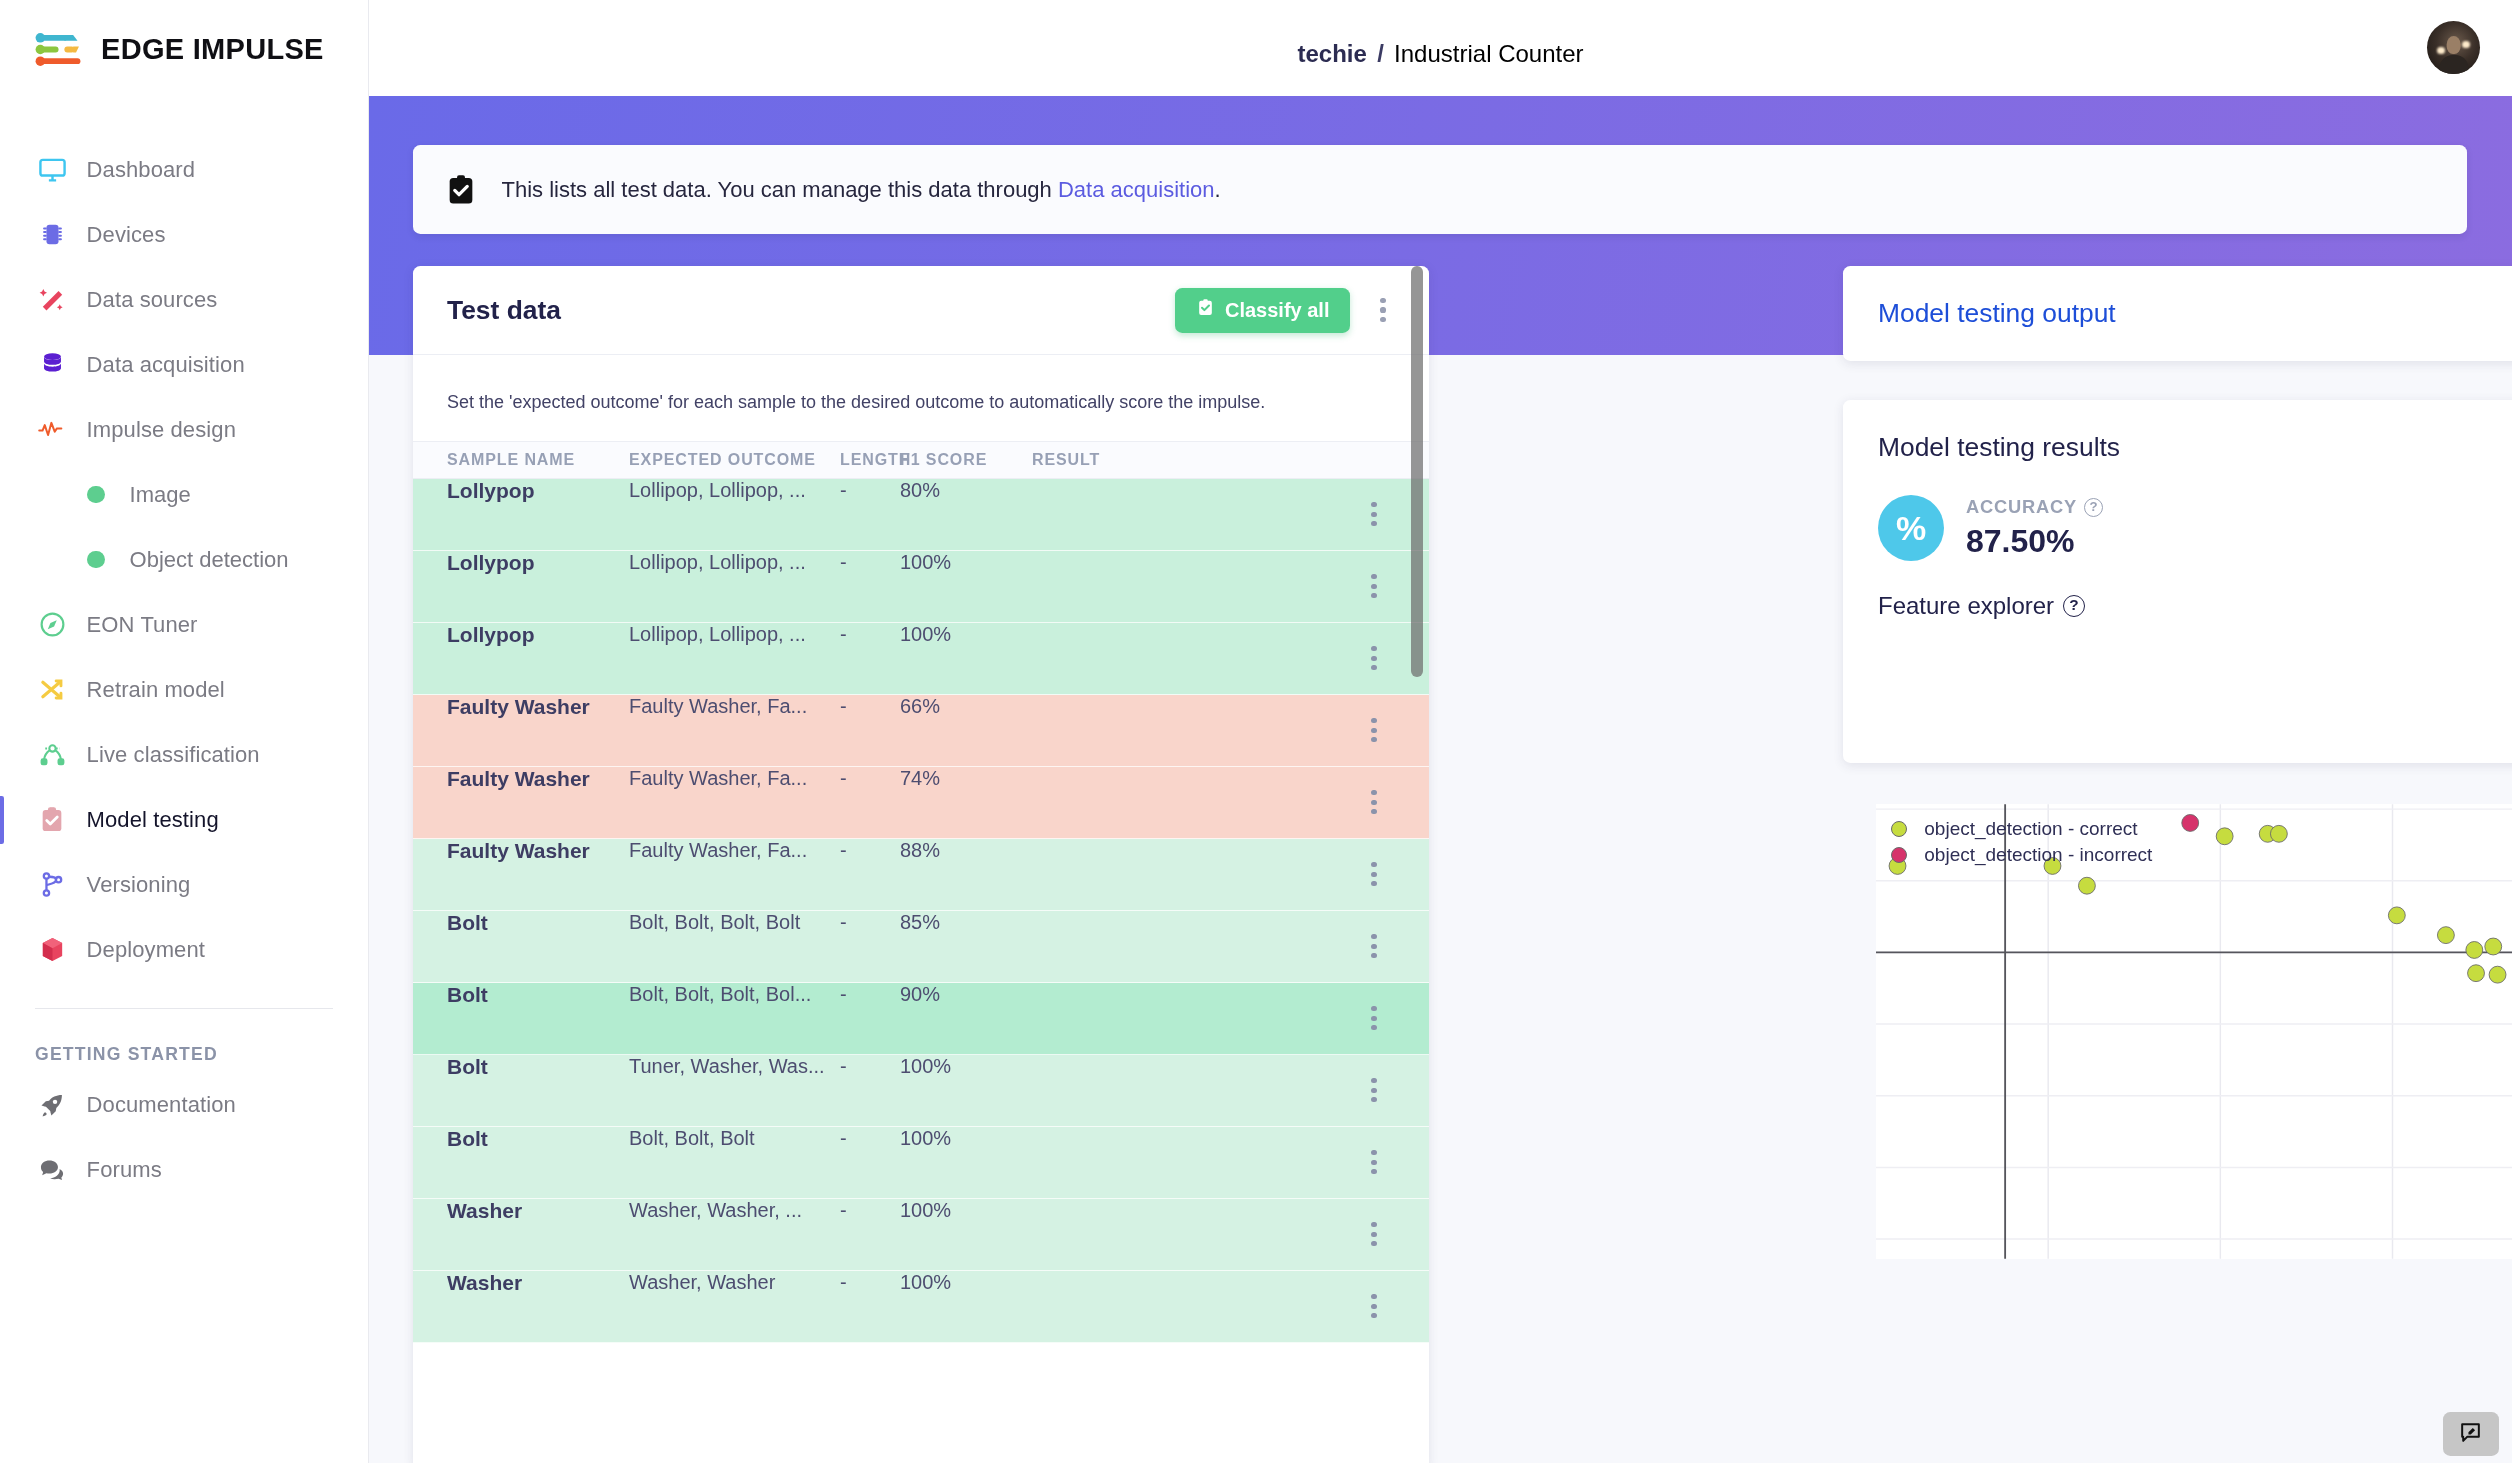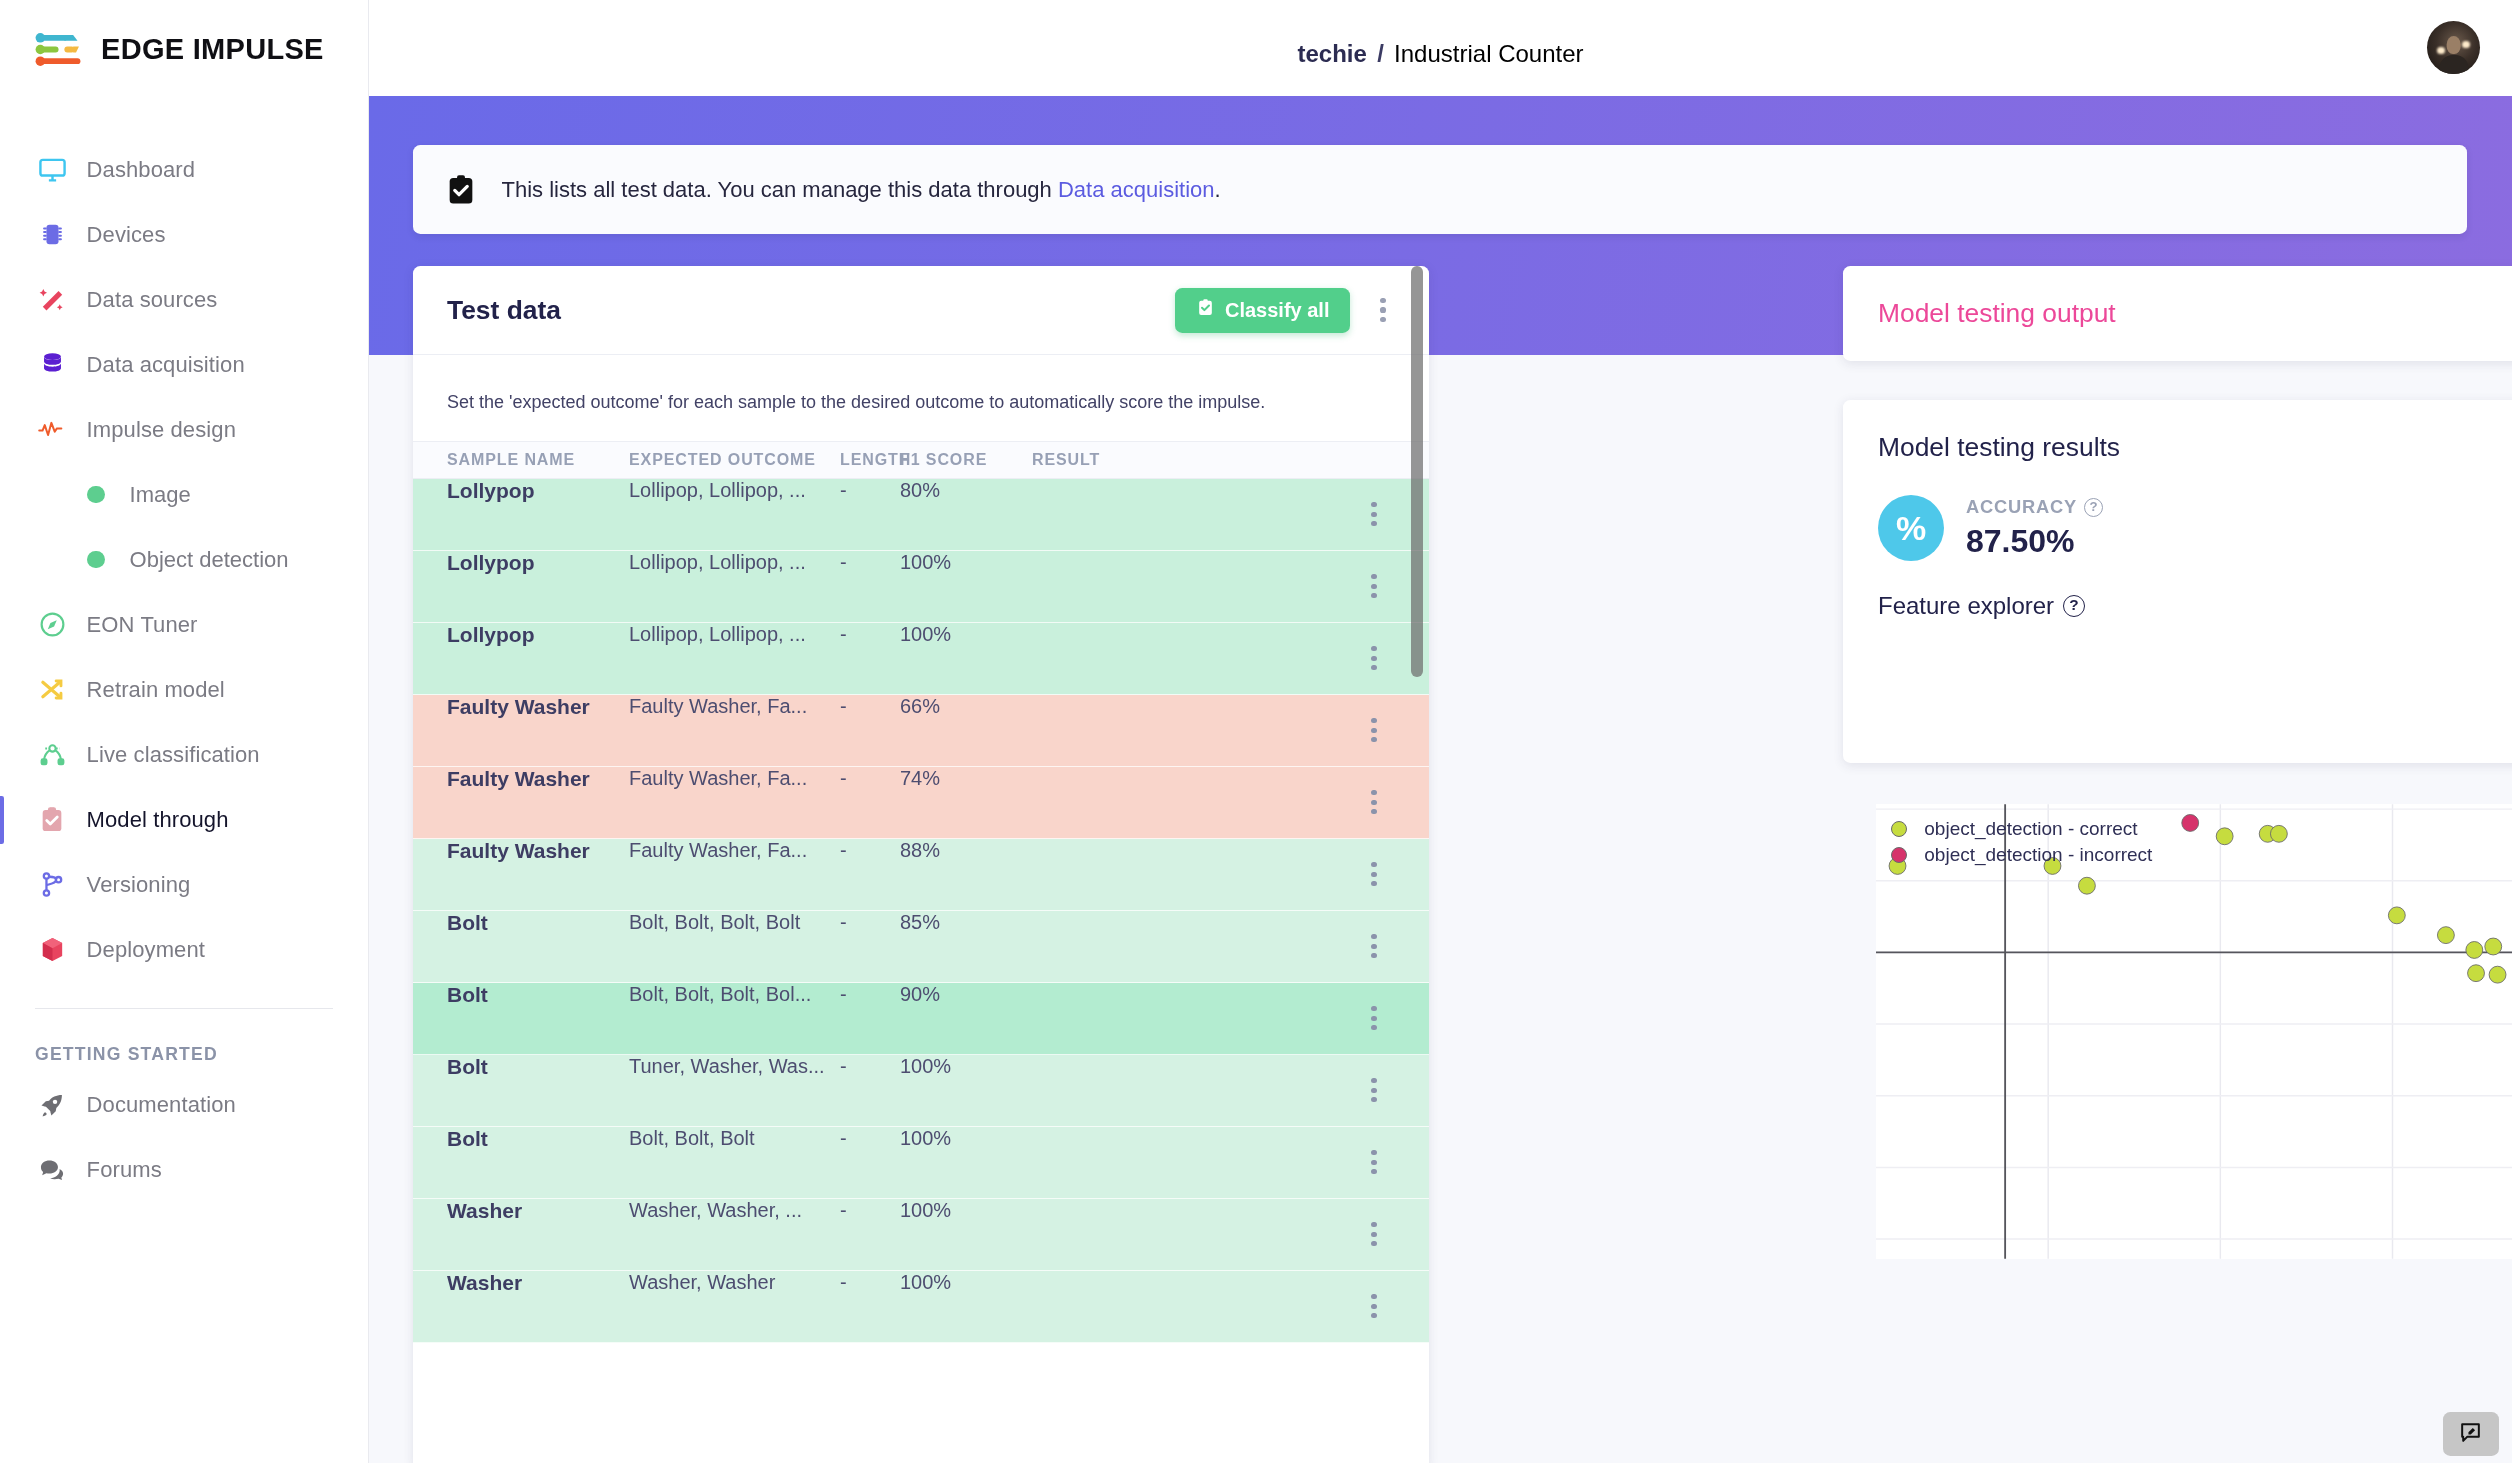--- a/index.html
+++ b/index.html
@@ -216,21 +216,21 @@
     cursor: pointer;
   }
 
   
   #out-card {
     position: absolute; left: 1474px; top: 170px;
     width: 1020px; height: 95px;
     display: flex; align-items: center;
     padding: 0 35px;
   }
-  .out-title { font-size: 26.4px; color: #ec4899; font-weight: 400; }
+  .out-title { font-size: 26.4px; color: #1d4ed8; font-weight: 400; }
   #res-card {
     position: absolute; left: 1474px; top: 304px;
     width: 1020px; height: 363px;
     padding: 0;
   }
   .res-title {
     font-size: 26.4px; color: #22224a; font-weight: 400;
     padding: 32px 0 0 35px;
   }
   .acc-row {
@@ -411,21 +411,21 @@
     </div>
 
     <div class="nav-item active">
       <span class="ico">
         <svg width="28" height="28" viewBox="0 0 24 24">
           <rect x="4" y="3.5" width="16" height="18" rx="2.5" fill="#e3a6ae"></rect>
           <rect x="9" y="1.5" width="6" height="4" rx="1.5" fill="#e3a6ae" stroke="#e3a6ae"></rect>
           <path d="M7.5 12.4l3 3 6-6" stroke="#fff" stroke-width="2.4" fill="none" stroke-linecap="round" stroke-linejoin="round"></path>
         </svg>
       </span>
-      <span class="lbl">Model through</span>
+      <span class="lbl">Model testing</span>
     </div>
 
     <div class="nav-item">
       <span class="ico">
         <svg width="29" height="29" viewBox="0 0 24 24" fill="none" stroke="#6c6ce5" stroke-width="1.9">
           <circle cx="7" cy="5" r="2.2"></circle>
             <circle cx="7" cy="19" r="2.2"></circle>
             <circle cx="17" cy="8" r="2.2"></circle>
           <path d="M7 7.2v9.6M9.2 5.6c4 0 5.8 1 5.8 2.4 0 2.8-4 3.2-8 4.6"></path>
         </svg>

